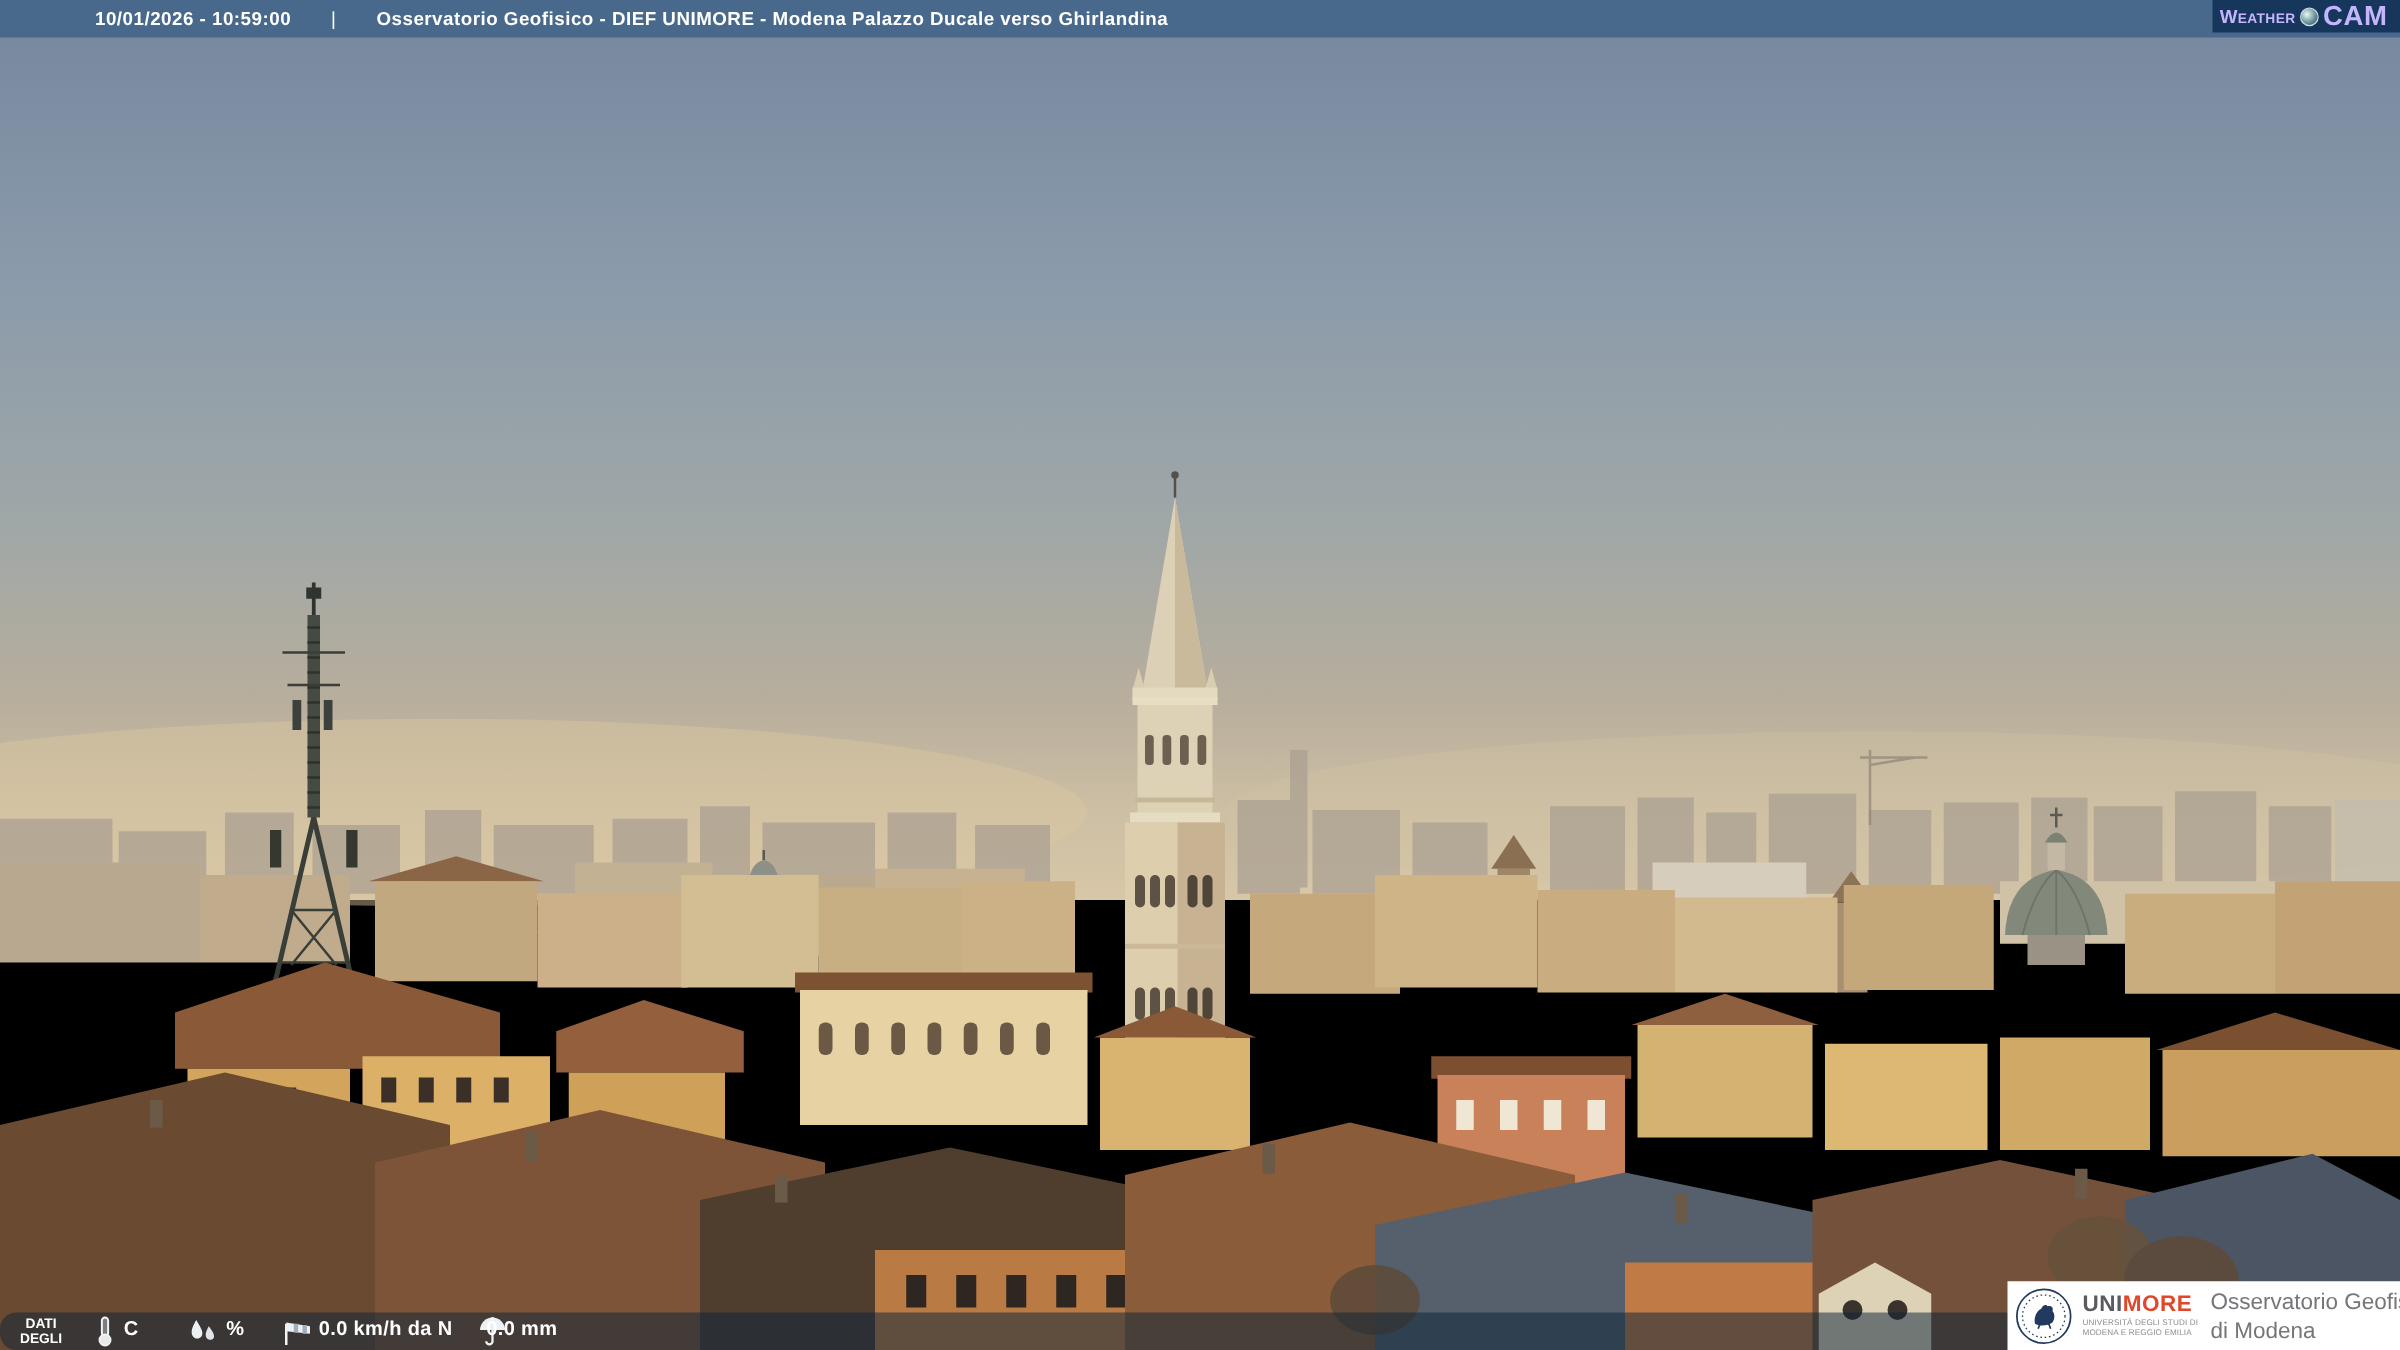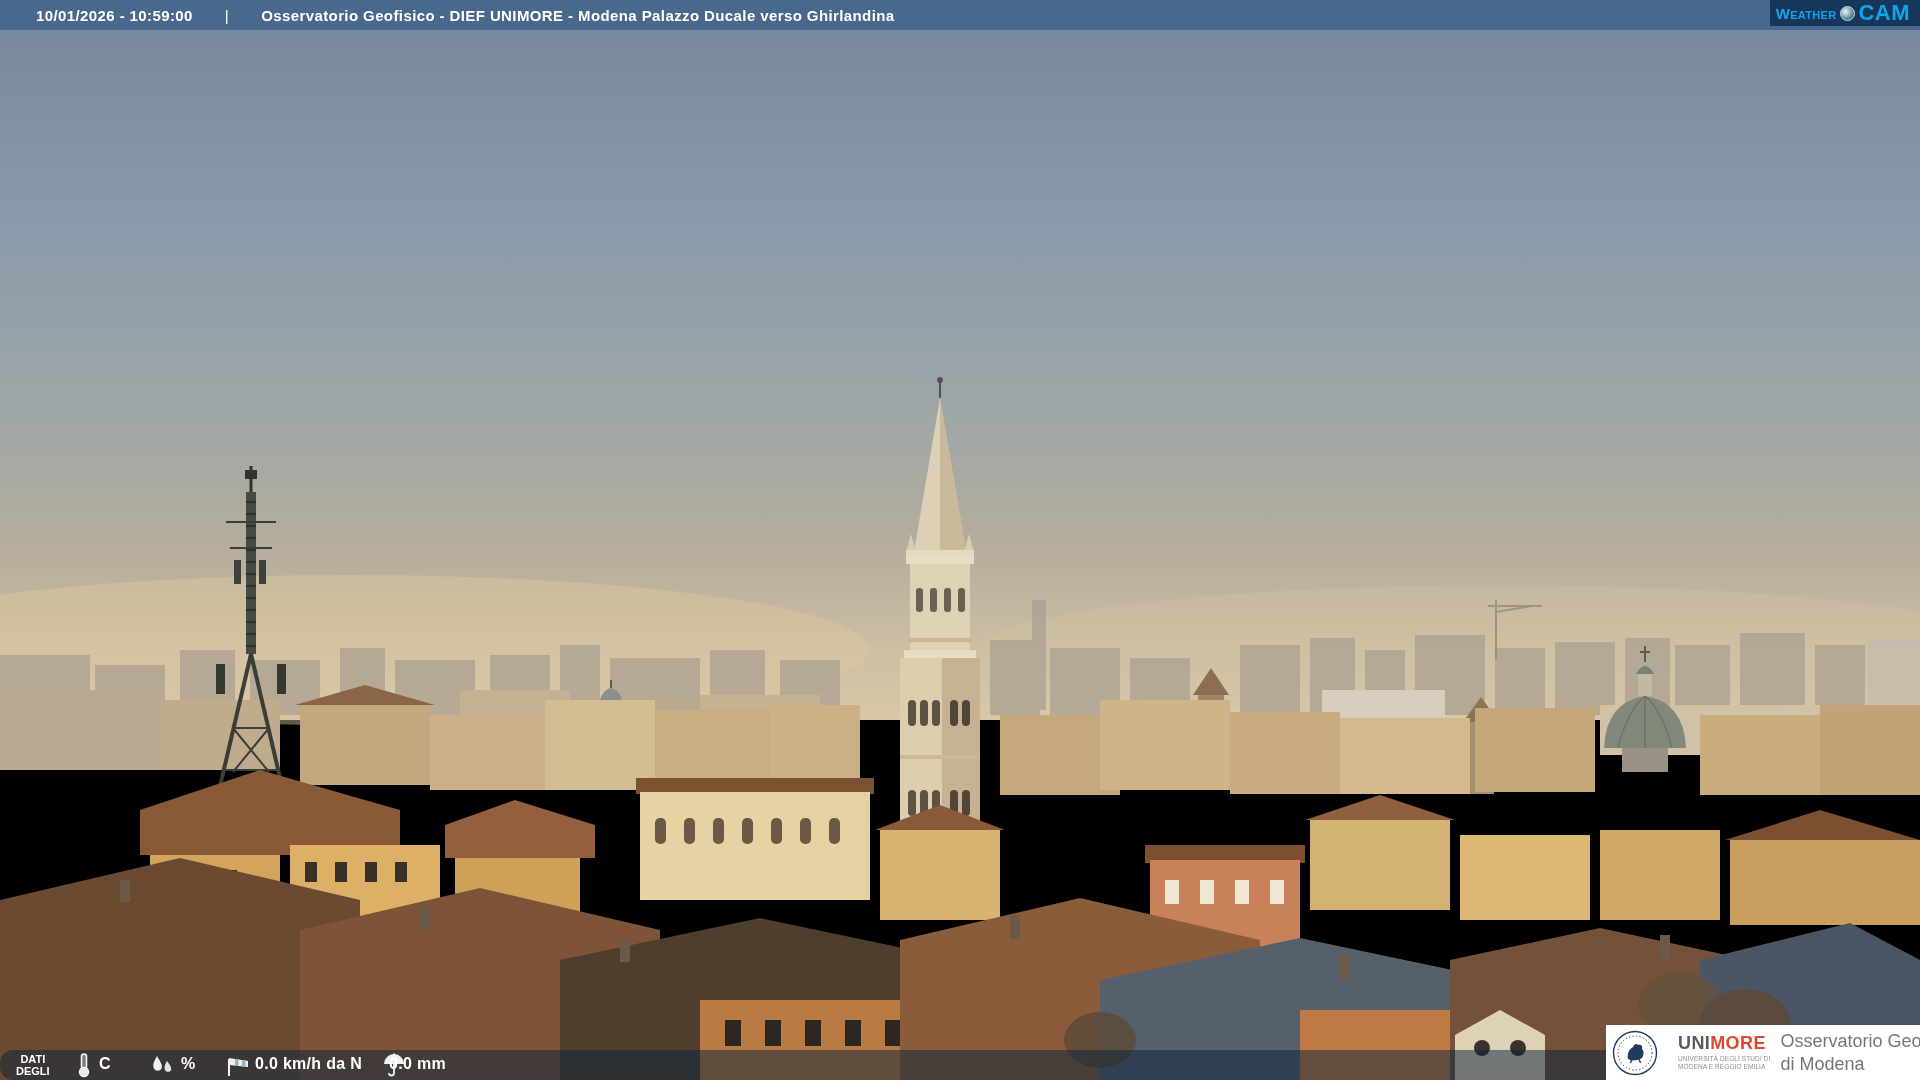--- a/index.html
+++ b/index.html
@@ -4,46 +4,46 @@
 <style>
   html,body{margin:0;padding:0;background:#000;}
   .stage{position:relative;width:1920px;height:1080px;overflow:hidden;
          font-family:"Liberation Sans",sans-serif;}
   svg.scene{position:absolute;left:0;top:0;width:1920px;height:1080px;display:block;}
 
   
   .topbar{position:absolute;top:0;left:0;width:1920px;height:30px;background:#48698c;
           display:flex;align-items:center;color:#fff;font-weight:bold;font-size:15px;
           letter-spacing:.4px;z-index:5;}
-  .topbar .ts{margin-left:36px;white-space:nowrap;}
+  .topbar .ts{margin-left:76px;white-space:nowrap;}
   .topbar .sep{margin:0 32px;font-weight:400;}
   .topbar .title{white-space:nowrap;text-align:right;}
 
   .wcam{position:absolute;top:0;right:0;height:26px;width:140px;background:#16365c;
         display:flex;align-items:center;justify-content:flex-end;padding-right:10px;
-        color:#0ea5e9;z-index:6;}
+        color:#c4b5fd;z-index:6;}
   .wcam .w{font-variant:small-caps;font-size:15px;font-weight:600;letter-spacing:.3px;}
   .wcam .globe{width:13px;height:13px;border-radius:50%;margin:0 3px 0 4px;
         background:radial-gradient(circle at 35% 35%,#eef4f2,#7fa8ac 45%,#27555e 90%);
         border:1px solid #cfd8df;display:inline-block;}
   .wcam .c{font-size:22px;font-weight:bold;letter-spacing:.5px;}
 
   
   .bbar{position:absolute;bottom:0;left:0;width:1920px;height:30px;
         background:rgba(14,36,58,.52);color:#fff;font-weight:bold;z-index:5;border-radius:13px;}
   .bb-label{left:16px;top:3px;font-size:11px;line-height:12px;text-align:center;
             display:block;position:absolute;}
   .bb-ico{position:absolute;top:2px;}
   .bb-val{position:absolute;top:5px;font-size:16px;letter-spacing:.3px;}
 
   
   .credit{position:absolute;left:1606px;top:1025px;width:314px;height:55px;background:#fff;
           display:flex;align-items:center;z-index:7;}
   .seal{margin-left:6px;flex:0 0 auto;}
-  .uniblock{margin-left:20px;display:flex;flex-direction:column;flex:0 0 auto;}
+  .uniblock{margin-left:8px;display:flex;flex-direction:column;flex:0 0 auto;}
   .uniword{font-size:18px;font-weight:bold;letter-spacing:.4px;color:#5a5b5e;line-height:17px;}
   .uniword .more{color:#e0482b;}
   .unisub{font-size:6.5px;color:#8d8d91;line-height:7.5px;margin-top:3px;letter-spacing:.1px;}
   .orgblock{margin-left:10px;font-size:18px;color:#76767a;line-height:23px;white-space:nowrap;}
 </style>
 </head>
 <body>
 
 <div class="stage">
 

